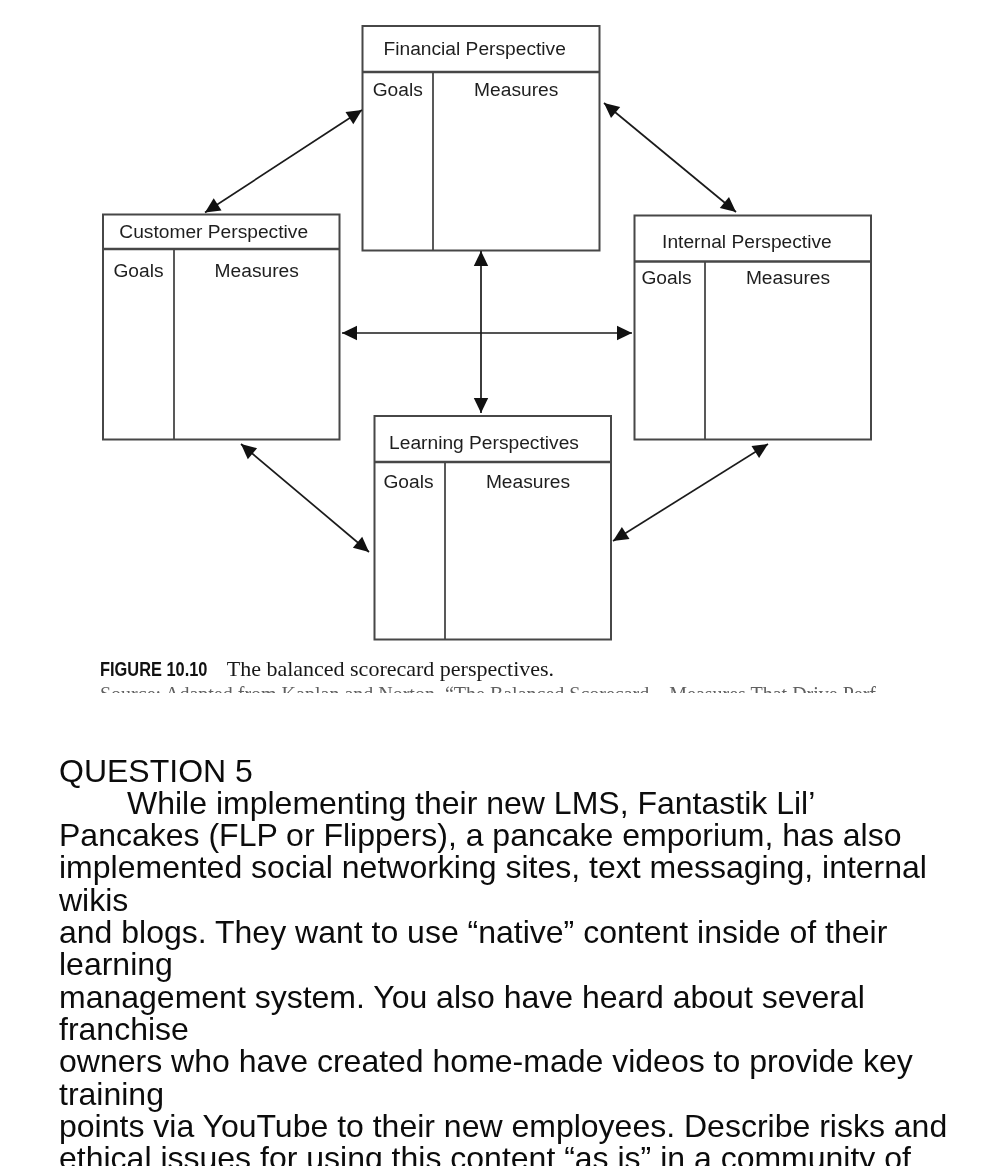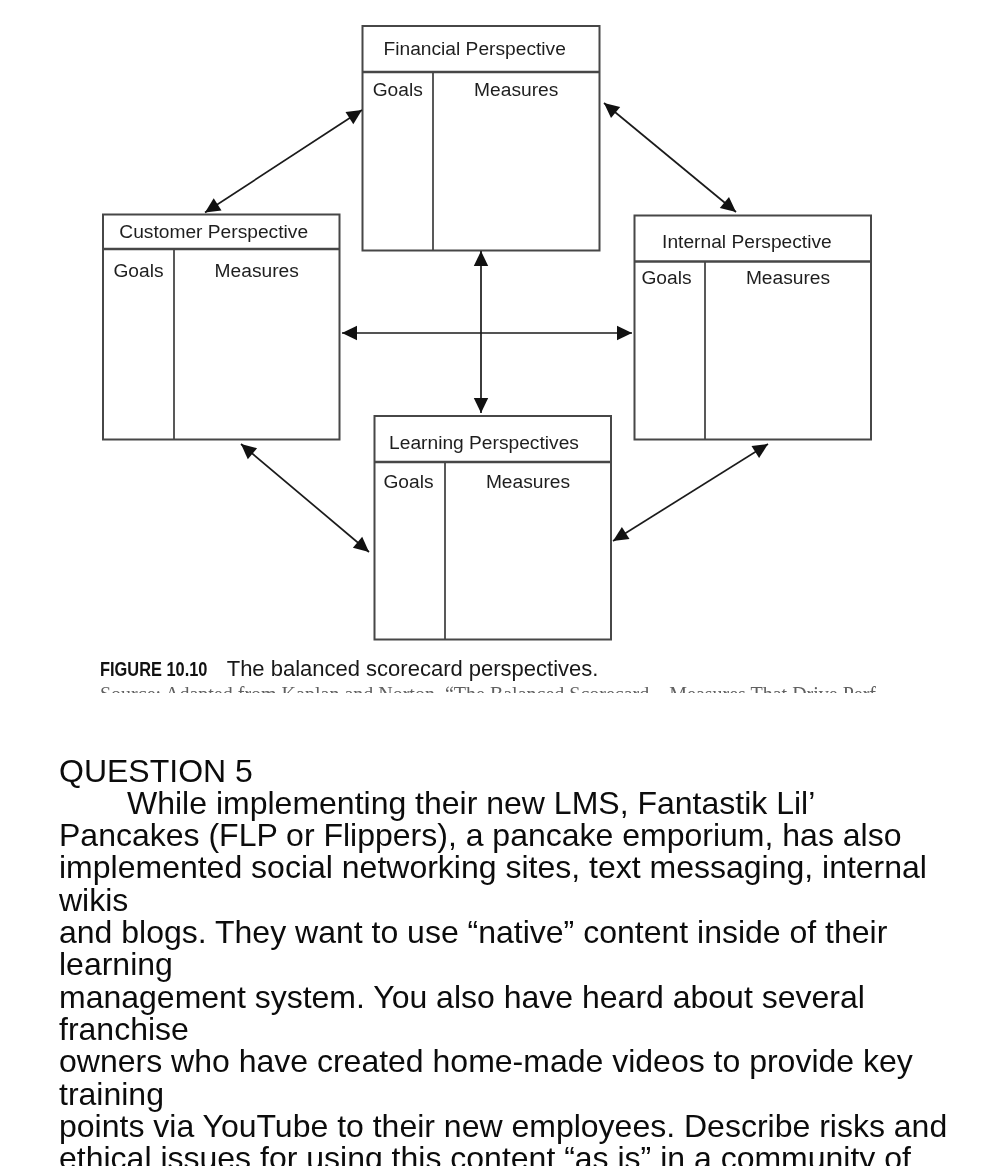--- a/index.html
+++ b/index.html
@@ -2,21 +2,21 @@
 <html><head>
 <meta charset="utf-8">
 <style>
   html,body{margin:0;padding:0;background:#ffffff;}
   body{width:990px;height:1166px;position:relative;overflow:hidden;
        font-family:"Liberation Sans",sans-serif;}
   .diag{position:absolute;left:0;top:0;filter:blur(0.35px);}
   .capb{position:absolute;left:100px;top:658px;font-family:"Liberation Sans",sans-serif;
         font-weight:bold;font-size:19.5px;color:#111;white-space:nowrap;
         transform:scaleX(0.84);transform-origin:0 0;}
-  .caps{position:absolute;left:226.7px;top:655.9px;font-family:Liberation Sans, sans-serif;
+  .caps{position:absolute;left:226.7px;top:655.9px;font-family:Liberation Serif, serif;
         font-size:22px;color:#181818;white-space:nowrap;}
   .srcclip{position:absolute;left:100px;top:684px;height:8.5px;width:862px;overflow:hidden;}
   .srctxt{font-family:"Liberation Serif",serif;font-size:20px;color:#606060;white-space:nowrap;
           margin-top:-0.6px;filter:blur(0.5px);}
   .qblock{position:absolute;left:59px;top:754.6px;width:900px;
           font-size:32px;line-height:32.3px;color:#0c0c0c;}
 </style>
 </head>
 <body>
 

